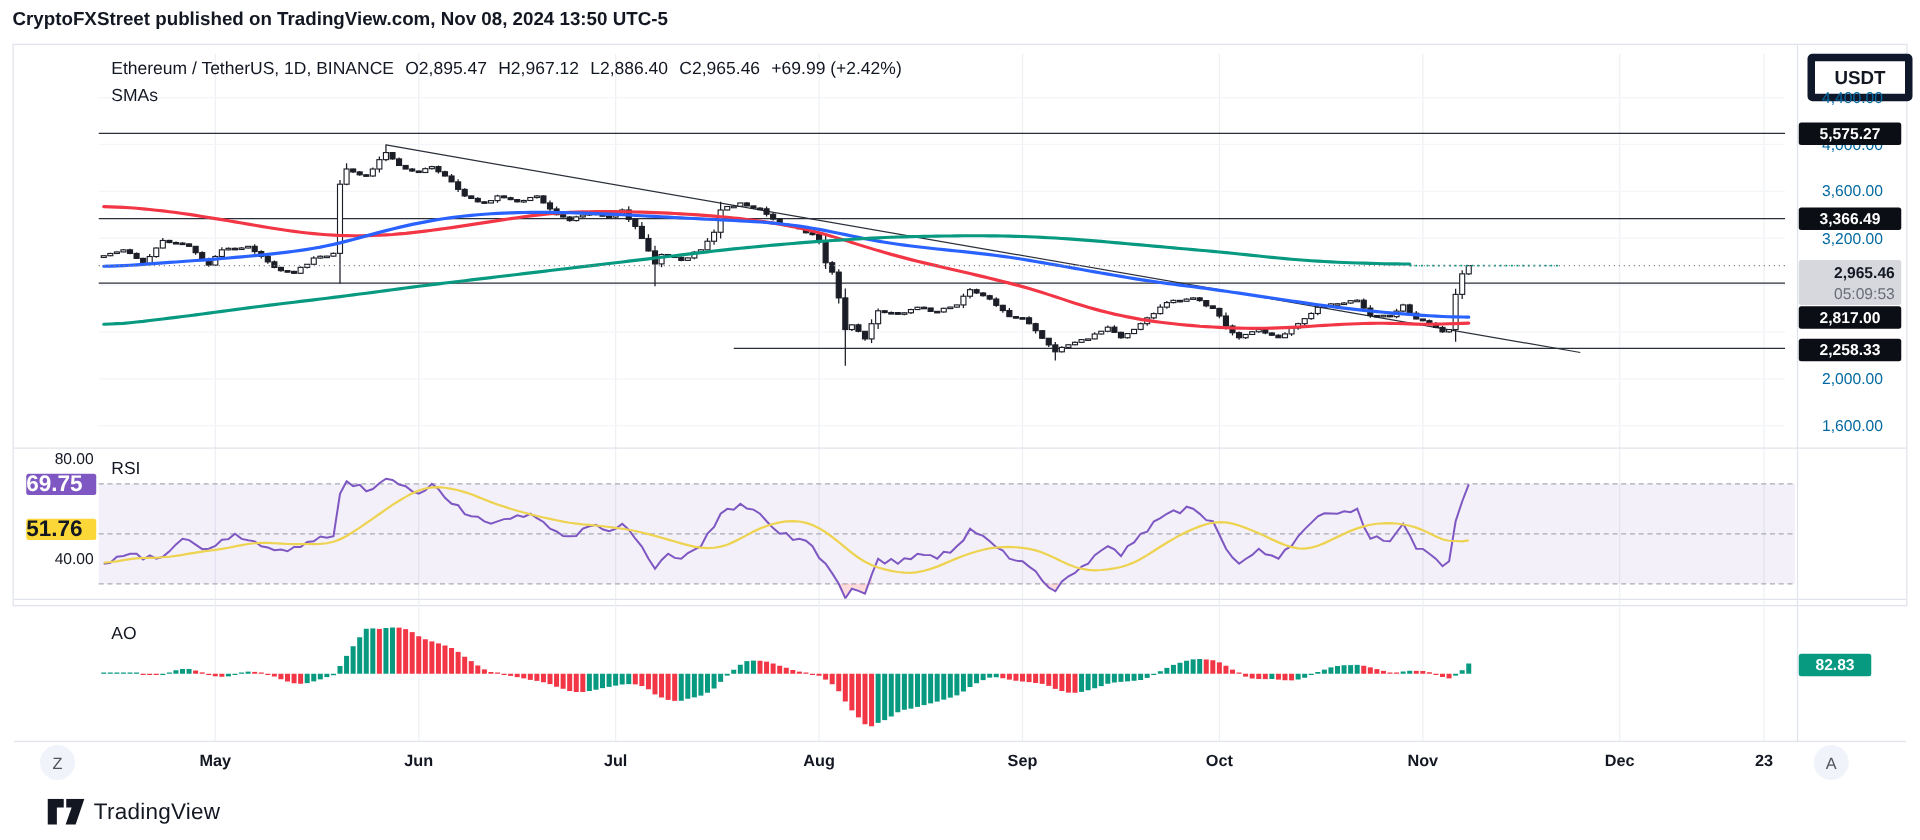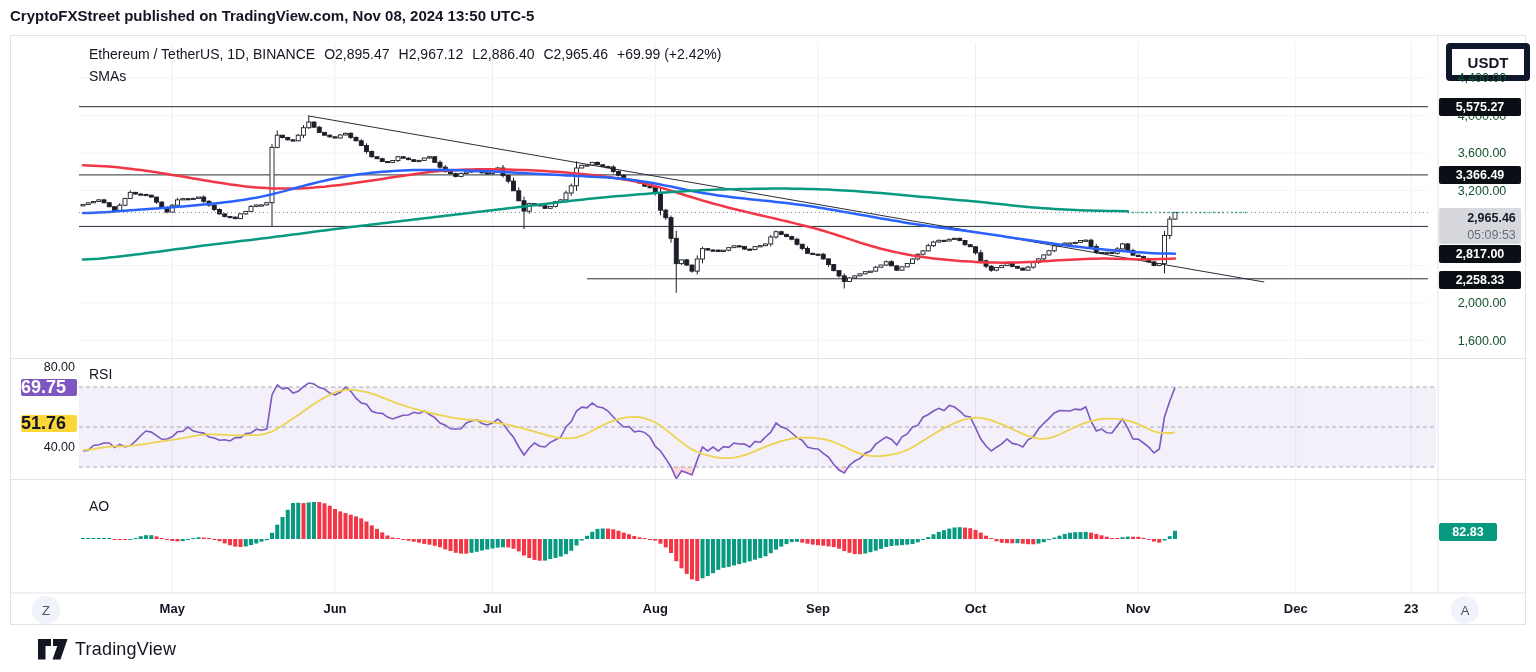--- a/index.html
+++ b/index.html
@@ -1,29 +1,29 @@
 <!DOCTYPE html>
 <html><head>
 <meta charset="utf-8">
 <style>
   html,body{margin:0;padding:0;background:#ffffff;width:1536px;height:672px;overflow:hidden;
             font-family:"Liberation Sans",sans-serif;-webkit-font-smoothing:antialiased;}
   .abs{position:absolute;}
   #attribution{left:10px;top:7px;font-size:15px;font-weight:600;color:#131722;}
-  #widget{left:10px;top:35px;width:1516px;height:590px;border:1px solid #e0e3eb;box-sizing:border-box;background:#fff;}
+  #widget{left:10px;top:35px;width:1516px;height:450px;border:1px solid #e0e3eb;box-sizing:border-box;background:#fff;}
   #plot{position:absolute;left:0;top:0;}
   
   #legend1{left:78px;top:10px;font-size:14px;color:#131722;white-space:nowrap;}
   #legend1 span{margin-right:9px;}
   #legend2{left:78px;top:32px;font-size:14px;color:#131722;}
   
   #usdt-btn{left:1435px;top:7px;width:72px;height:26px;border:6px solid #0f172a;border-radius:4px;
             background:#fff;color:#131722;font-size:15px;font-weight:600;display:flex;align-items:center;justify-content:center;cursor:pointer;}
   
-  .price-tick{position:absolute;left:1429px;width:84px;text-align:center;font-size:12.5px;color:#14532d;height:16px;line-height:16px;}
+  .price-tick{position:absolute;left:1429px;width:84px;text-align:center;font-size:12.5px;color:#0369a1;height:16px;line-height:16px;}
   .pbadge{position:absolute;left:1428px;width:82px;text-align:center;border-radius:2px;font-size:12.5px;font-weight:700;}
   .pbadge.dark{background:#0c0e15;color:#fff;height:18px;line-height:18px;}
   #badge-cur{top:172px;height:36px;background:#d6d8de;color:#131722;line-height:17px;padding-top:2px;box-sizing:border-box;padding-left:23px;}
   #badge-cur .cd{font-weight:400;color:#6a6d78;font-size:12.5px;}
   #badge-1{top:62px;} #badge-2{top:130px;} #badge-3{top:209px;} #badge-4{top:235px;}
   
   .rsi-plain{position:absolute;left:0px;width:64px;text-align:right;font-size:12.5px;color:#131722;height:16px;line-height:16px;}
   .rsi-badge{position:absolute;left:10px;width:56px;height:17px;line-height:17px;text-align:left;font-size:18px;font-weight:700;border-radius:2px;}
   #rsi-badge-main{top:343px;background:#7e57c2;color:#fff;}
   #rsi-badge-ma{top:379px;background:#fbd737;color:#131722;}

